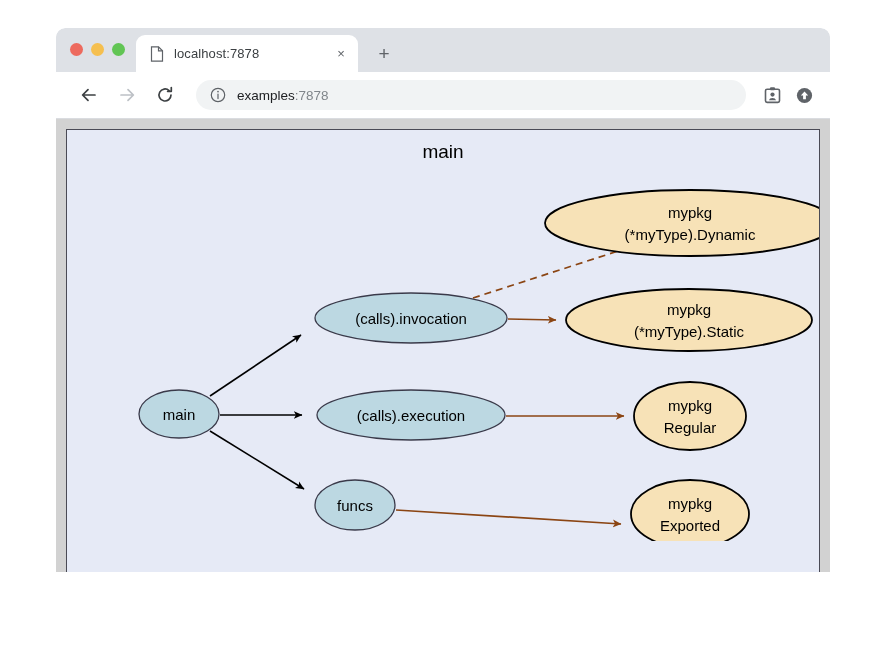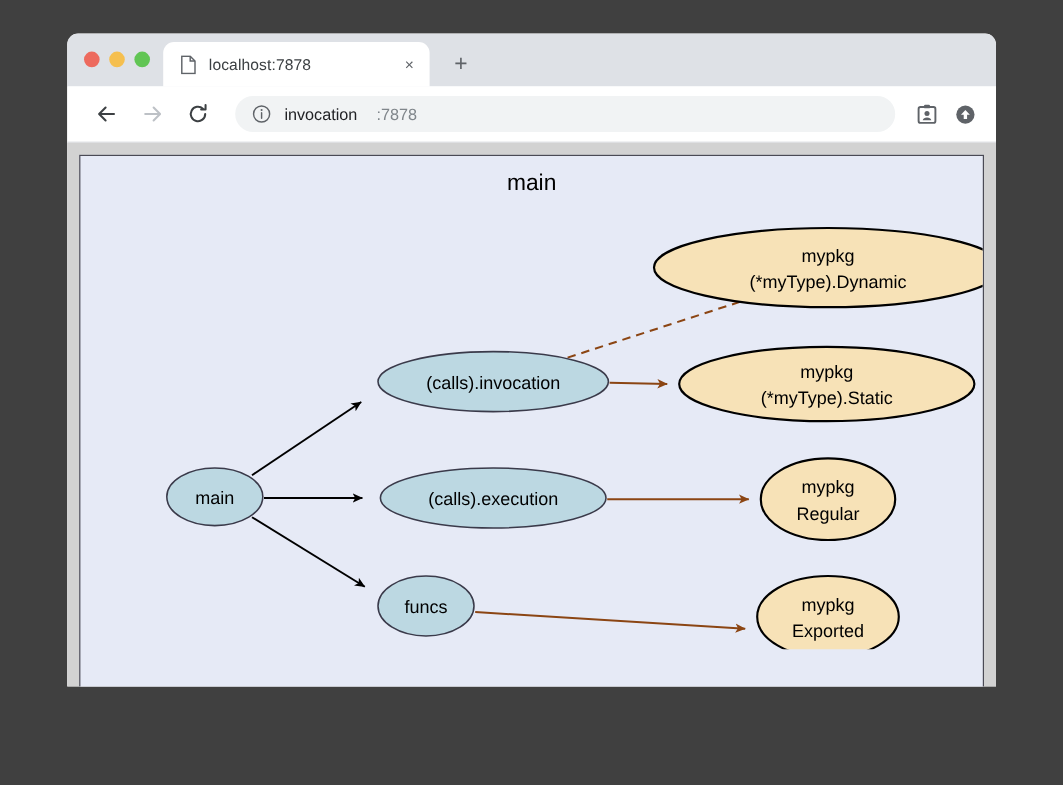--- a/index.html
+++ b/index.html
@@ -9,21 +9,21 @@
     width: 886px;
     height: 654px;
     overflow: hidden;
     font-family: "Liberation Sans", sans-serif;
   }
 
   #root {
     position: relative;
     width: 886px;
     height: 654px;
-    background: #404040;
+    background: #ffffff;
   }
 
   
   .browser-window {
     position: absolute;
     left: 56px;
     top: 28px;
     width: 774px;
     height: 544px;
     border-radius: 9px 9px 0 0;
@@ -150,21 +150,21 @@
     height: 16px;
     margin-right: 11px;
     flex: 0 0 auto;
     color: #5f6368;
   }
   .omnibox-text {
     font-size: 13.5px;
     color: #202124;
     white-space: nowrap;
   }
-  .omnibox-text .port { color: #80868b; margin-left: 16px; }
+  .omnibox-text .port { color: #80868b; }
 
   .tb-icon {
     width: 28px;
     height: 28px;
     margin-left: 4px;
     display: flex;
     align-items: center;
     justify-content: center;
     color: #5f6368;
     flex: 0 0 auto;
@@ -273,21 +273,21 @@
           <path d="M16.3 2.6 V6.3 H12.6" fill="none" stroke="currentColor" stroke-width="1.7" stroke-linecap="round" stroke-linejoin="round"></path>
         </svg>
       </div>
 
       <div class="omnibox">
         <svg class="info-icon" viewBox="0 0 16 16">
           <circle cx="8" cy="8" r="6.7" fill="none" stroke="currentColor" stroke-width="1.2"></circle>
           <circle cx="8" cy="4.6" r="0.85" fill="currentColor"></circle>
           <path d="M8 7 V11.6" stroke="currentColor" stroke-width="1.2" stroke-linecap="round"></path>
         </svg>
-        <span class="omnibox-text"><span>invocation</span><span class="port">:7878</span></span>
+        <span class="omnibox-text"><span>examples</span><span class="port">:7878</span></span>
       </div>
 
       <div class="tb-icon">
         <svg width="19" height="19" viewBox="0 0 19 19">
           <rect x="2.5" y="3.2" width="14" height="13.2" rx="1.6" fill="none" stroke="currentColor" stroke-width="1.6"></rect>
           <rect x="7" y="1.3" width="5" height="3" rx="1" fill="currentColor"></rect>
           <circle cx="9.5" cy="8.6" r="2.1" fill="currentColor"></circle>
           <path d="M5.9 14.3 a3.7 3.1 0 0 1 7.2 0 z" fill="currentColor"></path>
         </svg>
       </div>

